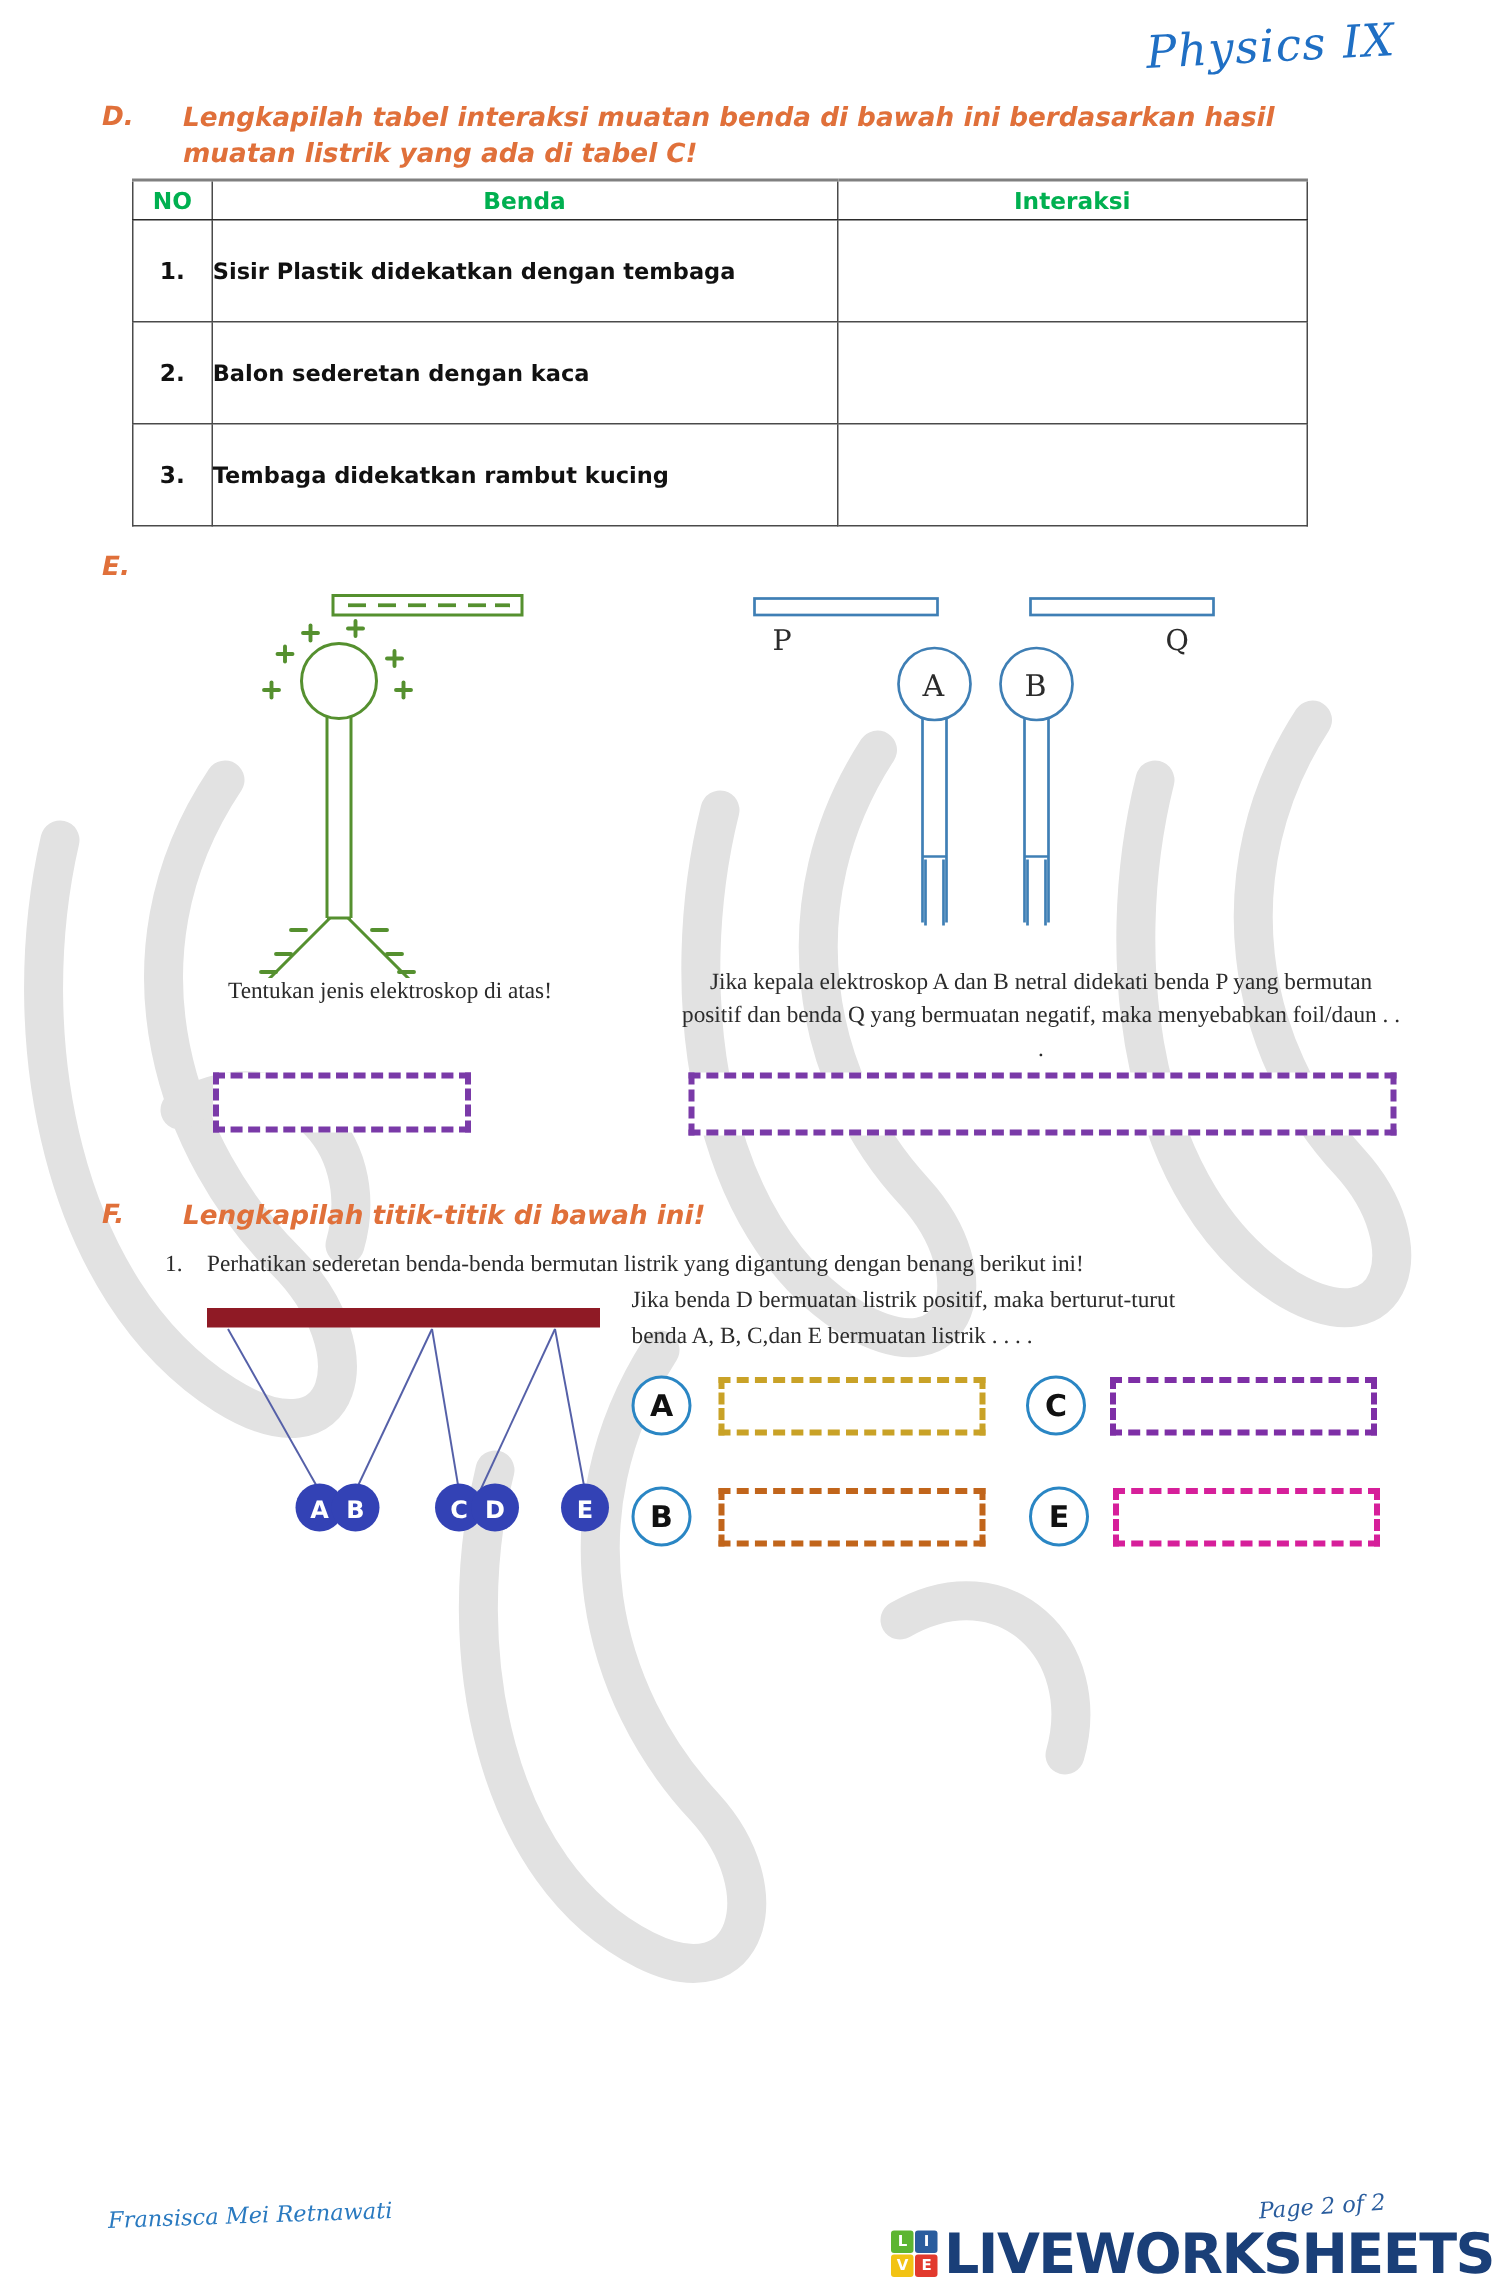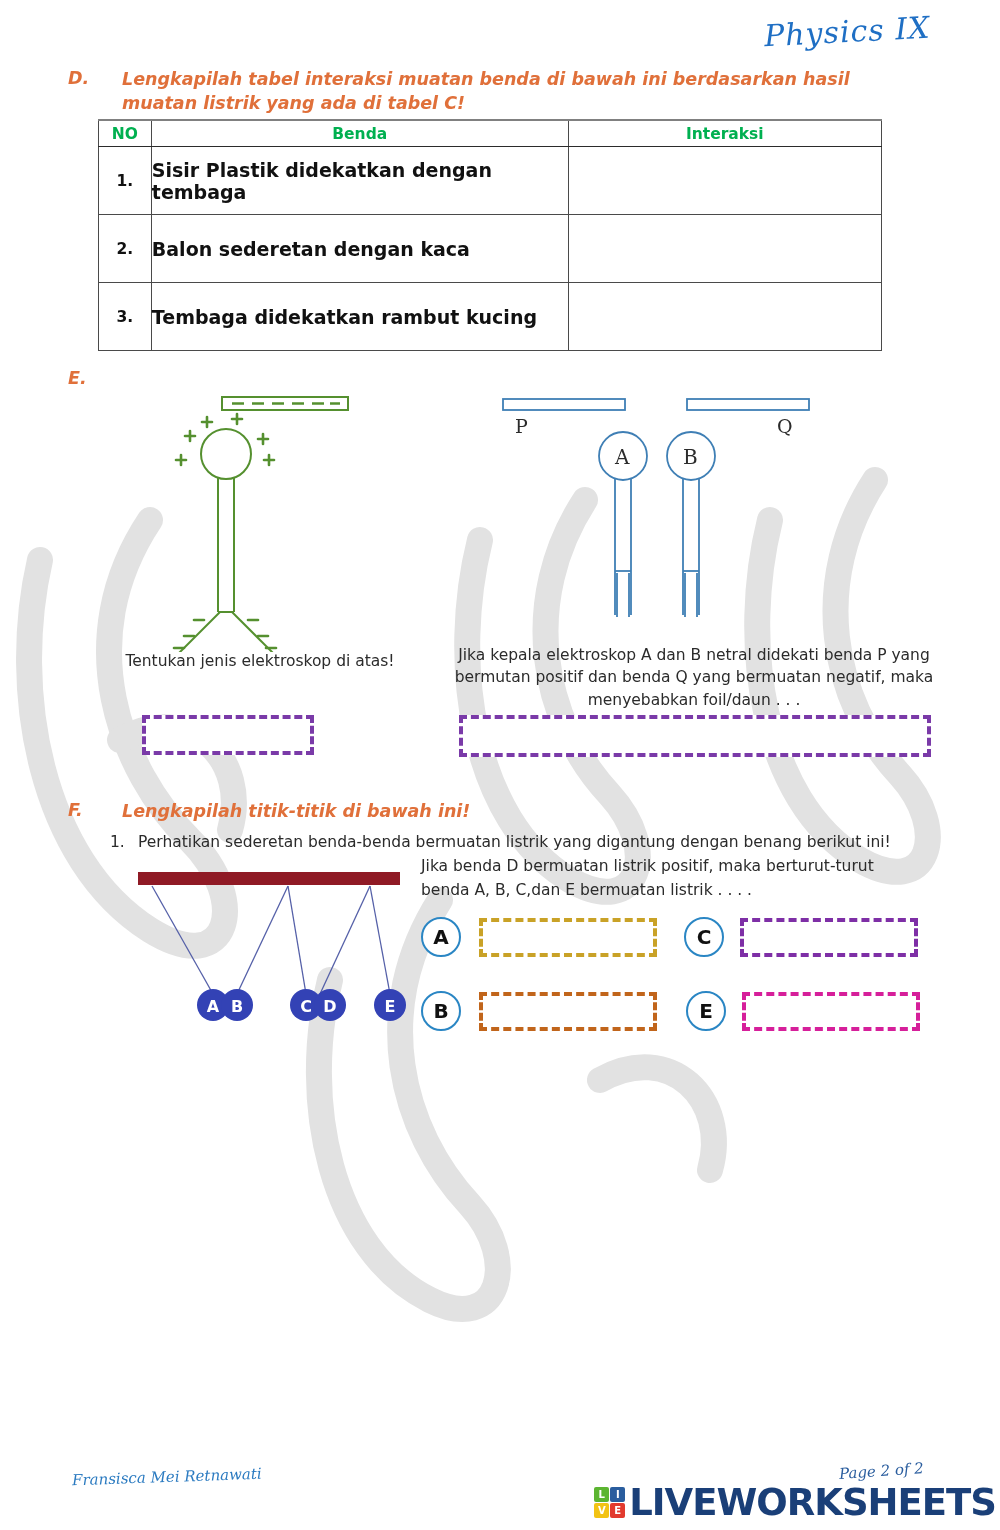--- a/index.html
+++ b/index.html
@@ -60,21 +60,21 @@
     font-style: italic;
     font-size: 17.5px;
     color: #e0703a;
     line-height: 1.35;
     margin-left: 28px;
   }
 
   
   .tbl {
     position: absolute;
-    left: 98px;
+    left: 88px;
     top: 119px;
     width: 784px;
     border-collapse: collapse;
     z-index: 3;
     background: #fff;
   }
   .tbl td, .tbl th {
     border: 1px solid #4a4a4a;
     padding: 0;
   }
@@ -92,27 +92,27 @@
   .c-int { width: 314px; }
   .tbl tbody td { height: 67px; vertical-align: middle; }
   .td-no {
     text-align: center;
     font-weight: bold;
     font-size: 15.5px;
     color: #111;
   }
   .td-benda {
     font-weight: bold;
-    font-size: 19px;
+    font-size: 15px;
     color: #111;
     padding-left: 22px;
   }
 
   
-  .abs { position: absolute; z-index: 3; }
+  .abs { position: absolute; z-index: 3; font-family: Liberation Serif, serif; }
   .cap {
     font-size: 15.5px;
     color: #2b2b2b;
     text-align: center;
     line-height: 1.45;
   }
   .body-txt {
     font-size: 15.5px;
     color: #2b2b2b;
     line-height: 1.5;
@@ -358,21 +358,21 @@
   <div class="ansbox purple" style="left:459px; top:715px; width:472px; height:42px;"></div>
 
   <div class="sec" style="left:68px; top:800px; width:600px;">
     <div class="sec-letter">F.</div>
     <div class="sec-text">Lengkapilah titik-titik di bawah ini!</div>
   </div>
 
   <div class="abs" style="left:110px; top:831px; width:810px;">
     <div style="display:flex;">
       <div class="body-txt" style="width:28px; flex:none;">1.</div>
-      <div class="body-txt">Perhatikan sederetan benda-benda bermuatan listrik yang digantung dengan benang berikut ini!</div>
+      <div class="body-txt">Perhatikan sederetan benda-benda bermutan listrik yang digantung dengan benang berikut ini!</div>
     </div>
   </div>
 
   <div class="abs body-txt" style="left:421px; top:855px; width:500px;">Jika benda D bermuatan listrik positif, maka berturut-turut</div>
   <div class="abs body-txt" style="left:421px; top:879px; width:500px;">benda A, B, C,dan E bermuatan listrik . . . .</div>
 
   <svg class="fig" style="left:130px; top:872px; width:290px; height:155px;" viewBox="0 0 290 155">
     <rect x="8" y="0" width="262" height="13" fill="#8f1a25"></rect>
     <g stroke="#5560a8" stroke-width="1.3" fill="none">
       <line x1="22" y1="14" x2="83" y2="122"></line>

